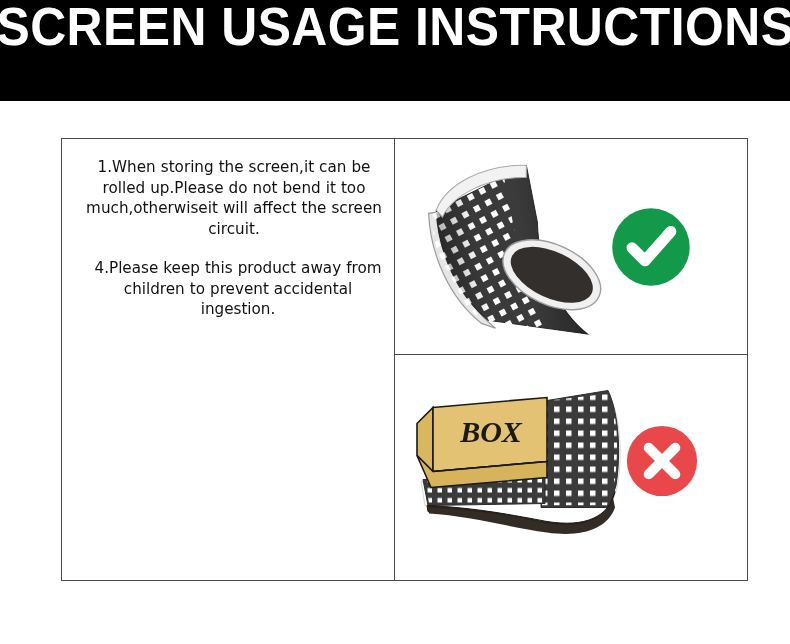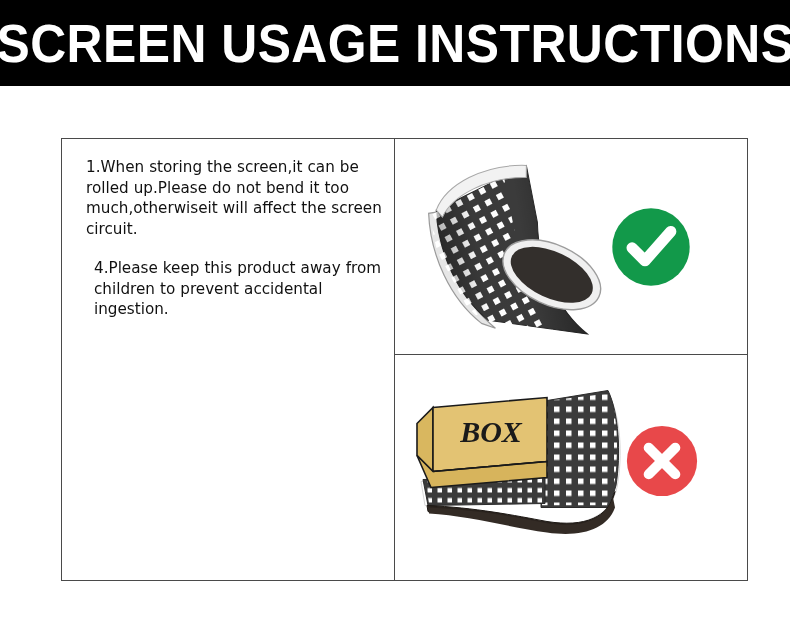--- a/index.html
+++ b/index.html
@@ -14,24 +14,24 @@
     overflow: hidden;
     font-family: "DejaVu Sans", sans-serif;
   }
 
   
   #header-banner {
     position: absolute;
     left: 0;
     top: 0;
     width: 790px;
-    height: 86px;
+    height: 101px;
     background: #000000;
     display: flex;
-    align-items: center;
+    align-items: flex-start;
     justify-content: center;
   }
   #header-title {
     color: #ffffff;
     font-family: "Liberation Sans Narrow", "Liberation Sans", sans-serif;
     font-weight: bold;
     font-size: 53px;
     line-height: 1;
     letter-spacing: 0.5px;
     transform: scaleX(0.94);
@@ -60,21 +60,21 @@
     border-right: 1.6px solid #4a4a4a;
     padding: 18px 12px 10px 24px;
     background: #ffffff;
   }
   .instruction-item {
     font-family: "DejaVu Sans", sans-serif;
     font-size: 15.2px;
     line-height: 20.5px;
     color: #111111;
     margin: 0 0 19px 0;
-    text-align: left;
+    text-align: center;
     word-spacing: 0.2px;
   }
   .instruction-item:last-child { margin-bottom: 0; margin-left: 8px; }
 
   
   #illustration-column {
     flex: 1;
     display: flex;
     flex-direction: column;
     text-align: right;

